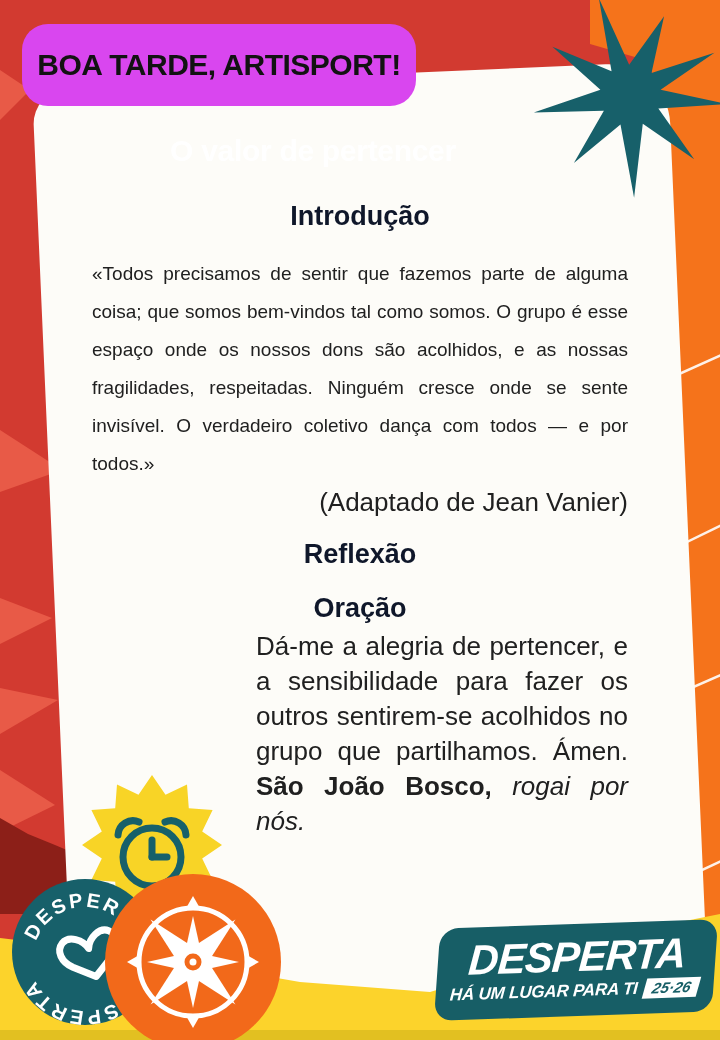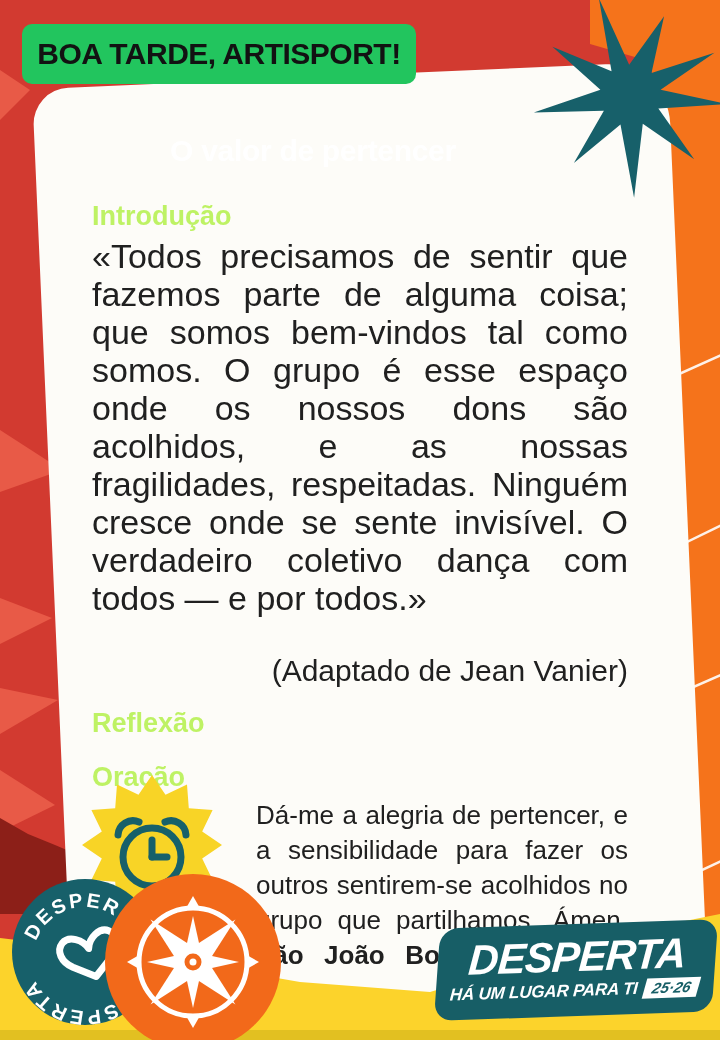--- a/index.html
+++ b/index.html
@@ -12,44 +12,44 @@
   
   .bg-art{position:absolute;left:0;top:0;}
   .card{
     position:absolute;left:52px;top:75px;width:636px;height:925px;
     background:#fdfcf8;border-radius:36px 62px 36px 36px;
     transform:rotate(-2.5deg);
   }
   .band-art{position:absolute;left:0;top:0;}
   
   .greeting{
-    position:absolute;left:22px;top:24px;width:394px;height:60px;
-    background:#22c55e;border-radius:10px;color:#121212;
+    position:absolute;left:22px;top:24px;width:394px;height:82px;
+    background:#d946ef;border-radius:26px;color:#121212;
     display:flex;flex-direction:column;align-items:center;justify-content:center;
   }
   .greeting .title{font-size:30px;font-weight:800;letter-spacing:-0.5px;line-height:34px;}
   .greeting .dates{font-size:22px;font-weight:400;line-height:26px;margin-top:1px;}
   .star{position:absolute;left:523px;top:-12px;}
   
   .content{position:absolute;left:92px;top:0;width:536px;color:#202020;}
   .page-title{
     margin-top:133px;margin-right:94px;text-align:center;
     font-size:30px;font-weight:800;line-height:36px;color:#ffffff;letter-spacing:-0.3px;
   }
   .sec-head{
-    text-align:left;font-weight:800;color:#bef264;
+    text-align:center;font-weight:800;color:#0f172a;
     font-size:27px;line-height:30px;
   }
   .sec-head.intro{margin-top:32px;}
   .sec-head.reflex{margin-top:18px;}
   .sec-head.ora{margin-top:24px;}
   .body-txt{
-    font-size:34px;line-height:38px;text-align:justify;margin-top:6px;
-  }
-  .attribution{text-align:right;font-size:30px;line-height:38px;margin-top:35px;}
+    font-size:19px;line-height:38px;text-align:justify;margin-top:24px;
+  }
+  .attribution{text-align:right;font-size:26px;line-height:38px;}
   .prayer{
     margin-left:164px;width:372px;font-size:26px;line-height:35px;text-align:justify;margin-top:6px;
   }
   .prayer b{font-weight:800;}
   .prayer i{font-style:italic;}
   
   .sun-badge{position:absolute;left:82px;top:775px;}
   .desperta-sticker{position:absolute;left:10px;top:877px;}
   .compass-sticker{position:absolute;left:103px;top:872px;}
   

